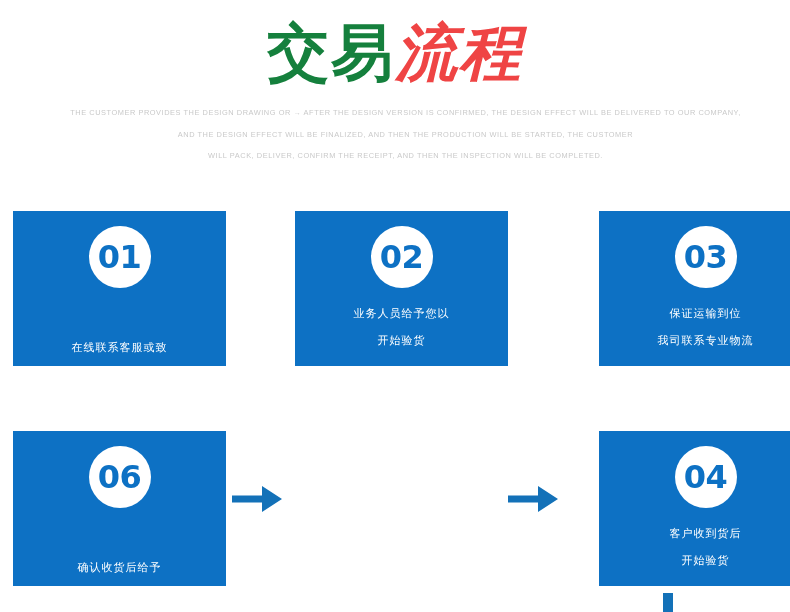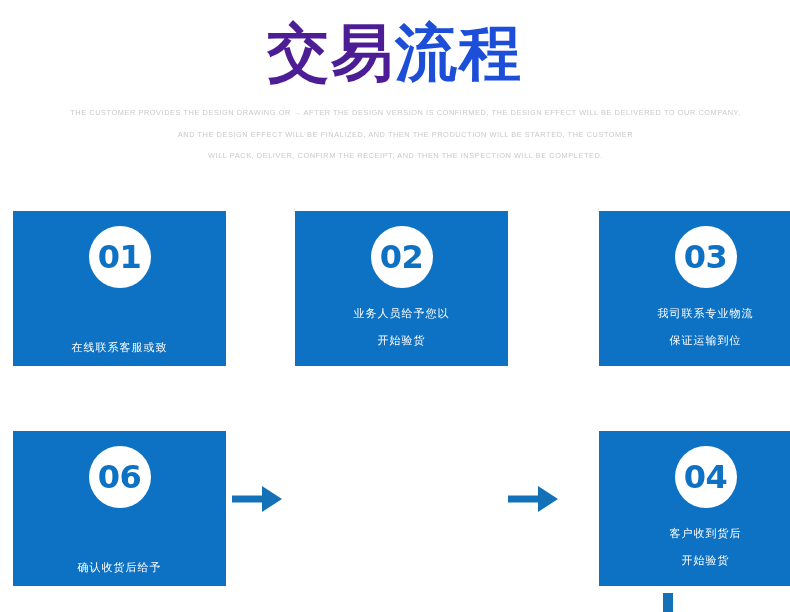--- a/index.html
+++ b/index.html
@@ -22,22 +22,22 @@
     text-align: center;
   }
   .page-title {
     font-size: 62px;
     line-height: 70px;
     font-weight: bold;
     letter-spacing: 2px;
     margin: 0;
     font-family: "DejaVu Sans", "Liberation Sans", sans-serif;
   }
-  .title-accent { color: #4c1d95; }
-  .title-rest   { color: #1d4ed8; }
+  .title-accent { color: #15803d; }
+  .title-rest   { color: #ef4444; font-style: italic; }
 
   .subtitle-block {
     margin-top: 14px;
     text-align: center;
   }
   .subtitle-line {
     font-size: 7.4px;
     line-height: 21.5px;
     letter-spacing: 0.55px;
     color: #c9c9c9;
@@ -148,22 +148,22 @@
       <span>业务人员给予您以</span>
       <span>开始验货</span>
     </div>
   </div>
 
   <div class="step-box r1 c3">
     <div class="step-circle">
       <span class="step-number">03</span>
     </div>
     <div class="step-text">
+      <span>保证运输到位</span>
       <span>我司联系专业物流</span>
-      <span>保证运输到位</span>
     </div>
   </div>
 
   <div class="step-box r2 c3">
     <div class="step-circle">
       <span class="step-number">04</span>
     </div>
     <div class="step-text">
       <span>客户收到货后</span>
       <span>开始验货</span>

